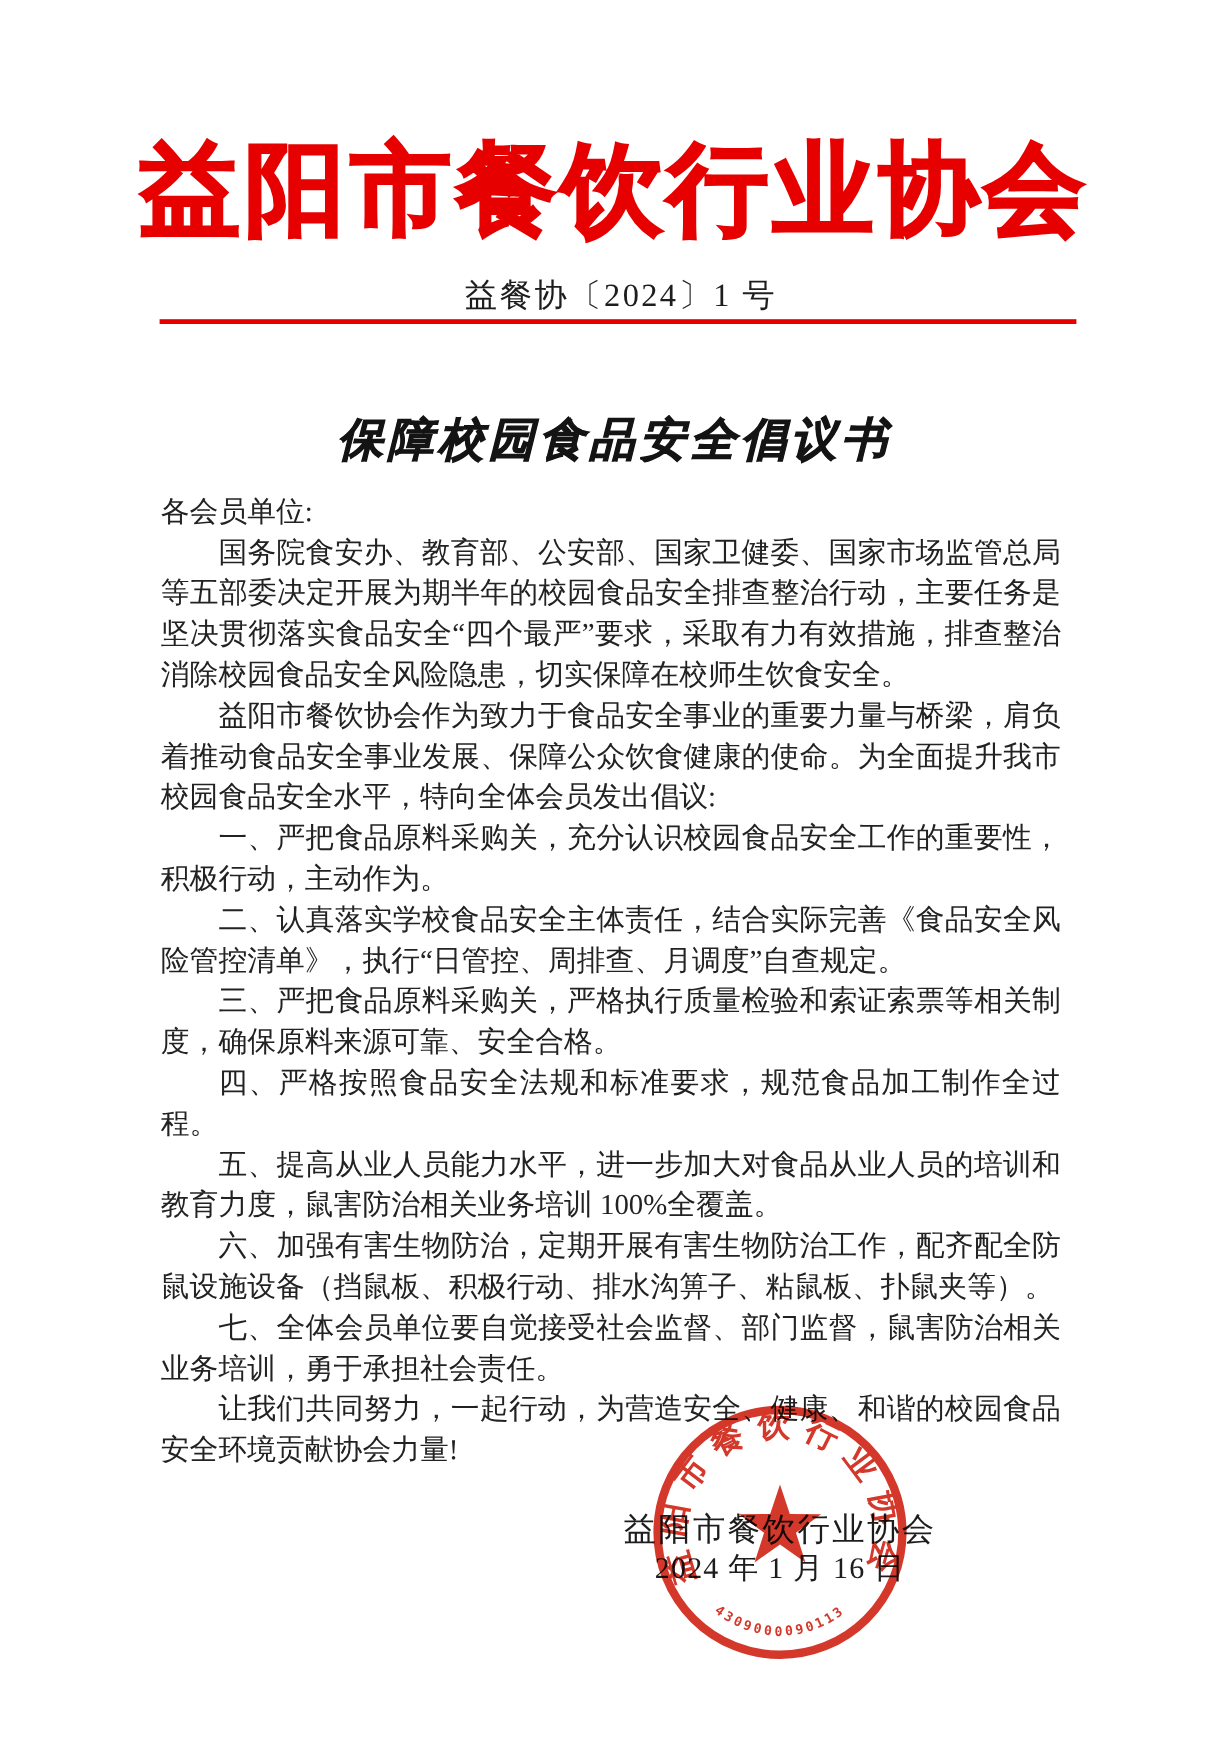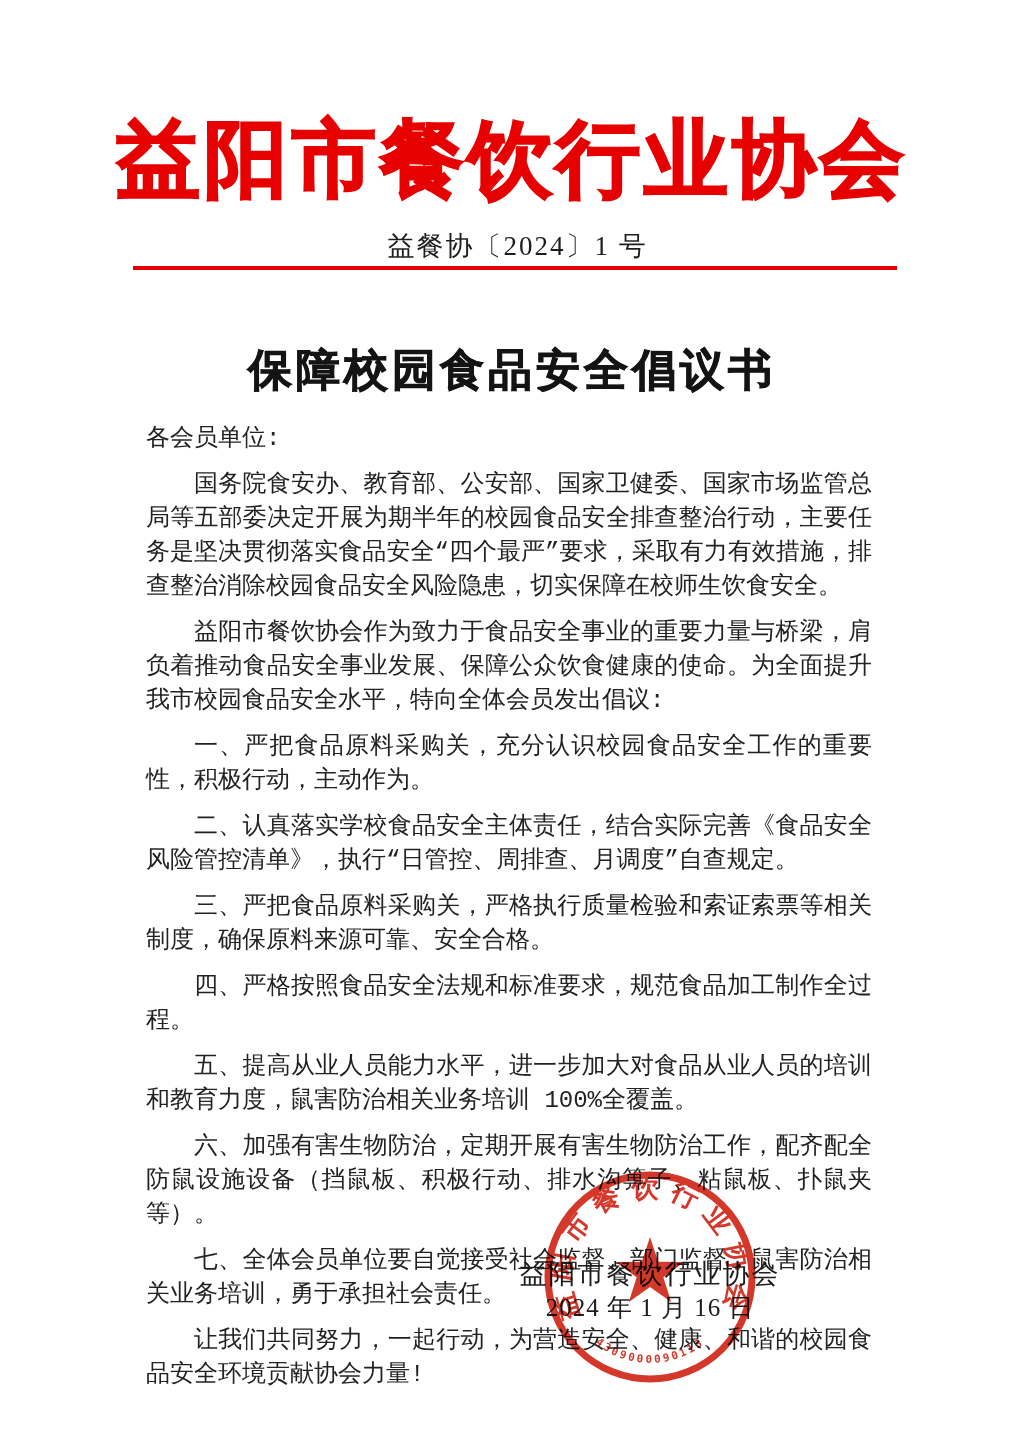--- a/index.html
+++ b/index.html
@@ -44,37 +44,38 @@
     width: 764px;
     height: 4px;
     background: #e60000;
   }
   .doc-title {
     position: absolute;
     top: 341px;
     left: 0;
     width: 100%;
     text-align: center;
-    font-size: 44px;
+    font-size: 38px;
     font-weight: bold;
     color: #141414;
     letter-spacing: 4px;
+    font-style: italic;
     -webkit-text-stroke: 0.8px #141414;
   }
   .body-text {
     position: absolute;
     top: 410px;
     left: 134px;
     width: 750px;
     font-size: 24px;
     line-height: 34px;
     color: #222222;
     text-align: justify;
   }
-  .body-text p { margin: 12px; font-family: Liberation Mono, monospace; }
+  .body-text p { margin: 0; }
   .body-text .salutation { text-indent: 0; }
   .body-text .para { text-indent: 2em; }
   .signature-block {
     position: absolute;
     top: 1258px;
     left: 450px;
     width: 400px;
     text-align: center;
     color: #1d1d1d;
   }

